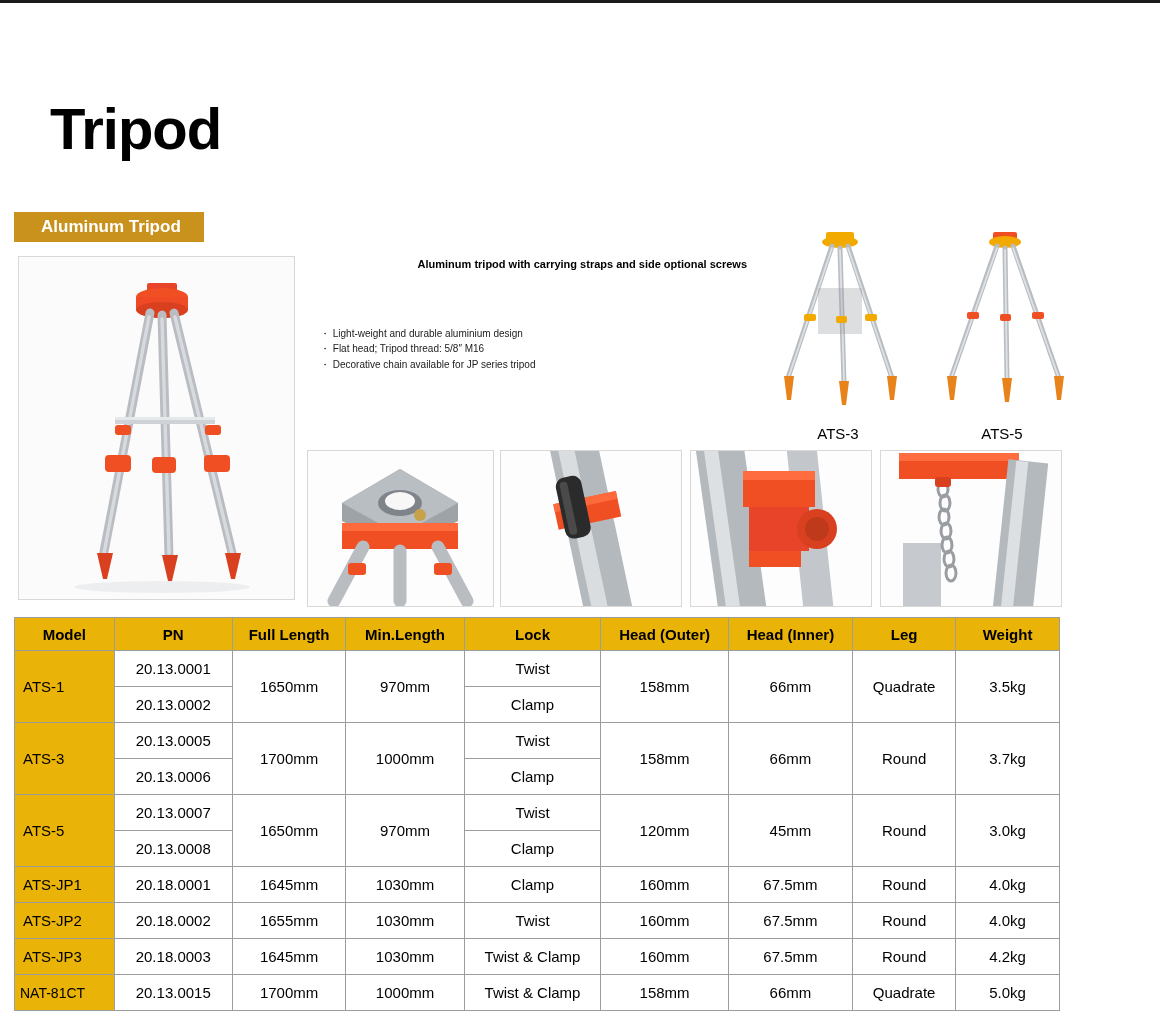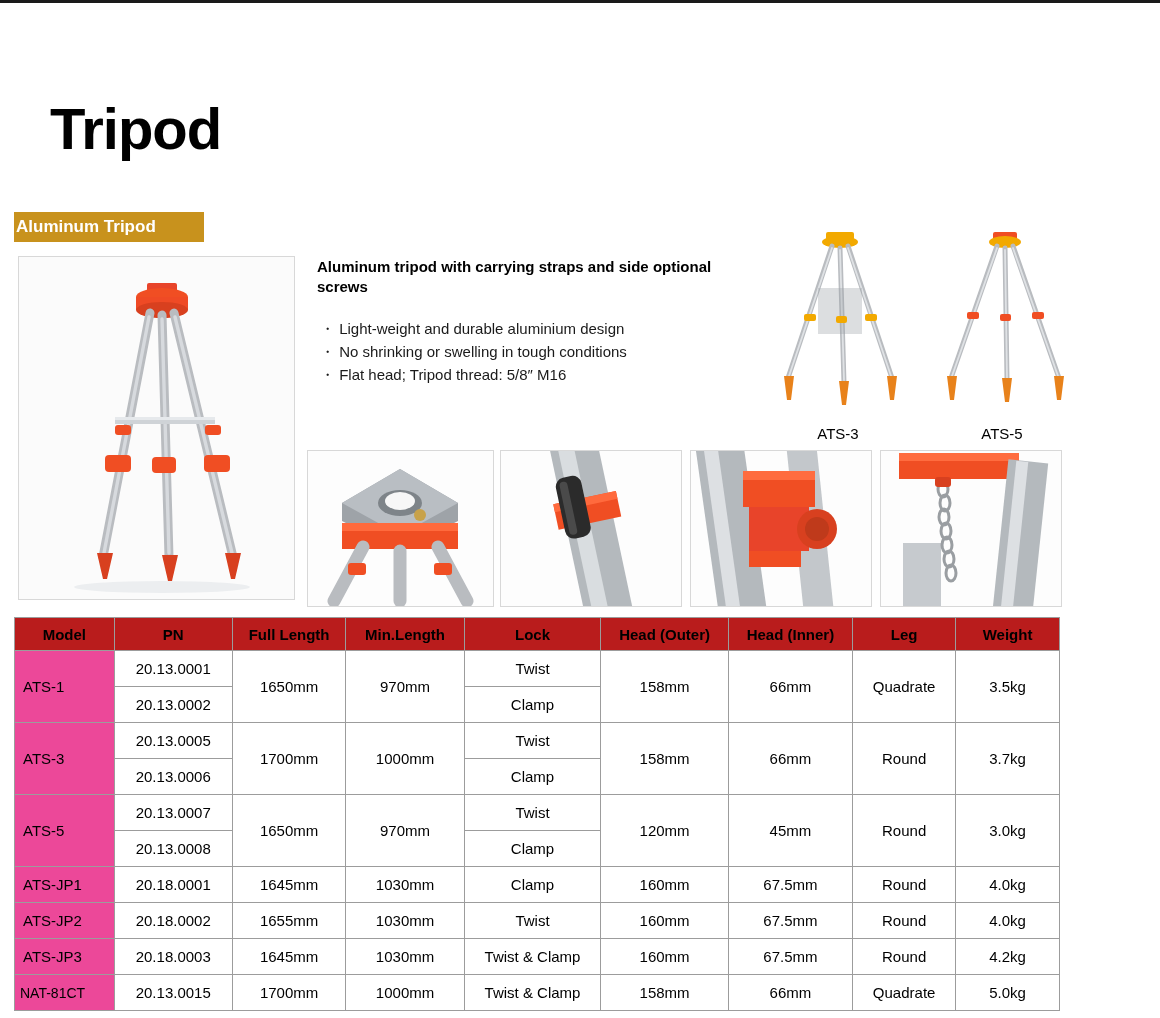--- a/index.html
+++ b/index.html
@@ -42,51 +42,52 @@
     left: 14px;
     top: 212px;
     width: 190px;
     height: 30px;
     background: #c8921d;
     color: #ffffff;
     font-size: 17px;
     font-weight: bold;
     display: flex;
     align-items: center;
-    padding-left: 2px;
+    padding-left: 27px;
     box-sizing: border-box;
   }
 
   
   .hero-img {
     position: absolute;
     left: 18px;
     top: 256px;
     width: 275px;
     height: 342px;
     border: 1px solid #d8d8d8;
     background: #fbfbfb;
     overflow: hidden;
   }
 
   .desc-title {
     position: absolute;
     left: 317px;
     top: 257px;
     width: 430px;
-    font-size: 15px;
+    font-size: 11px;
     font-weight: bold;
     line-height: 1.35;
+    text-align: right;
   }
   .bullets {
     position: absolute;
     left: 320px;
-    top: 318px;
+    top: 326px;
     width: 430px;
-    font-size: 15px;
+    font-size: 10px;
     line-height: 1.53;
     color: #1a1a1a;
   }
   .bullets div { white-space: nowrap; }
 
   
   .tri-shot {
     position: absolute;
     overflow: hidden;
   }
@@ -124,33 +125,33 @@
   .spec-table td {
     border: 1px solid #9c9c9c;
     text-align: center;
     padding: 0;
     height: 35px;
     background: #ffffff;
   }
   .spec-table thead th {
     font-weight: bold;
     height: 32px;
-    background: #b91c1c;
+    background: #eab308;
   }
   .c-model { width: 100px; }
   .c-pn    { width: 118px; }
   .c-full  { width: 114px; }
   .c-min   { width: 118px; margin-left: 20px; }
   .c-lock  { width: 138px; }
   .c-ho    { width: 128px; }
   .c-hi    { width: 125px; }
   .c-leg   { width: 103px; }
   .c-wt    { width: 104px; }
   td.model-cell {
-    background: #ec4899;
+    background: #eab308;
     text-align: left;
     padding-left: 8px;
     font-size: 15px;
   }
   td.model-cell.small { font-size: 14px; padding-left: 5px; }
 </style>
 </head>
 <body>
 
 <div class="page">
@@ -200,22 +201,22 @@
         <polygon points="143,298 159,298 153,324 149,324"></polygon>
       </g>
 
       <ellipse cx="143" cy="330" rx="88" ry="6" fill="#eceef0"></ellipse>
     </svg>
   </div>
 
   <div class="desc-title">Aluminum tripod with carrying straps and side optional screws</div>
   <div class="bullets">
     <div>・ Light-weight and durable aluminium design</div>
-    <div>・ No shrinking or swelling in tough conditions</div>
     <div>・ Flat head; Tripod thread: 5/8″ M16</div>
+    <div>・ Decorative chain available for JP series tripod</div>
   </div>
 
   <div class="tri-shot" style="left:770px; top:228px; width:140px; height:195px;">
     <svg width="140" height="195" viewBox="0 0 140 195">
       <rect x="56" y="4" width="28" height="8" rx="2" fill="#f2a900"></rect>
       <ellipse cx="70" cy="14" rx="18" ry="6" fill="#f2a900"></ellipse>
       <g stroke="#b9bcc0" stroke-width="5" stroke-linecap="round">
         <line x1="62" y1="18" x2="18" y2="150"></line>
         <line x1="78" y1="18" x2="122" y2="150"></line>
         <line x1="70" y1="20" x2="74" y2="155"></line>

